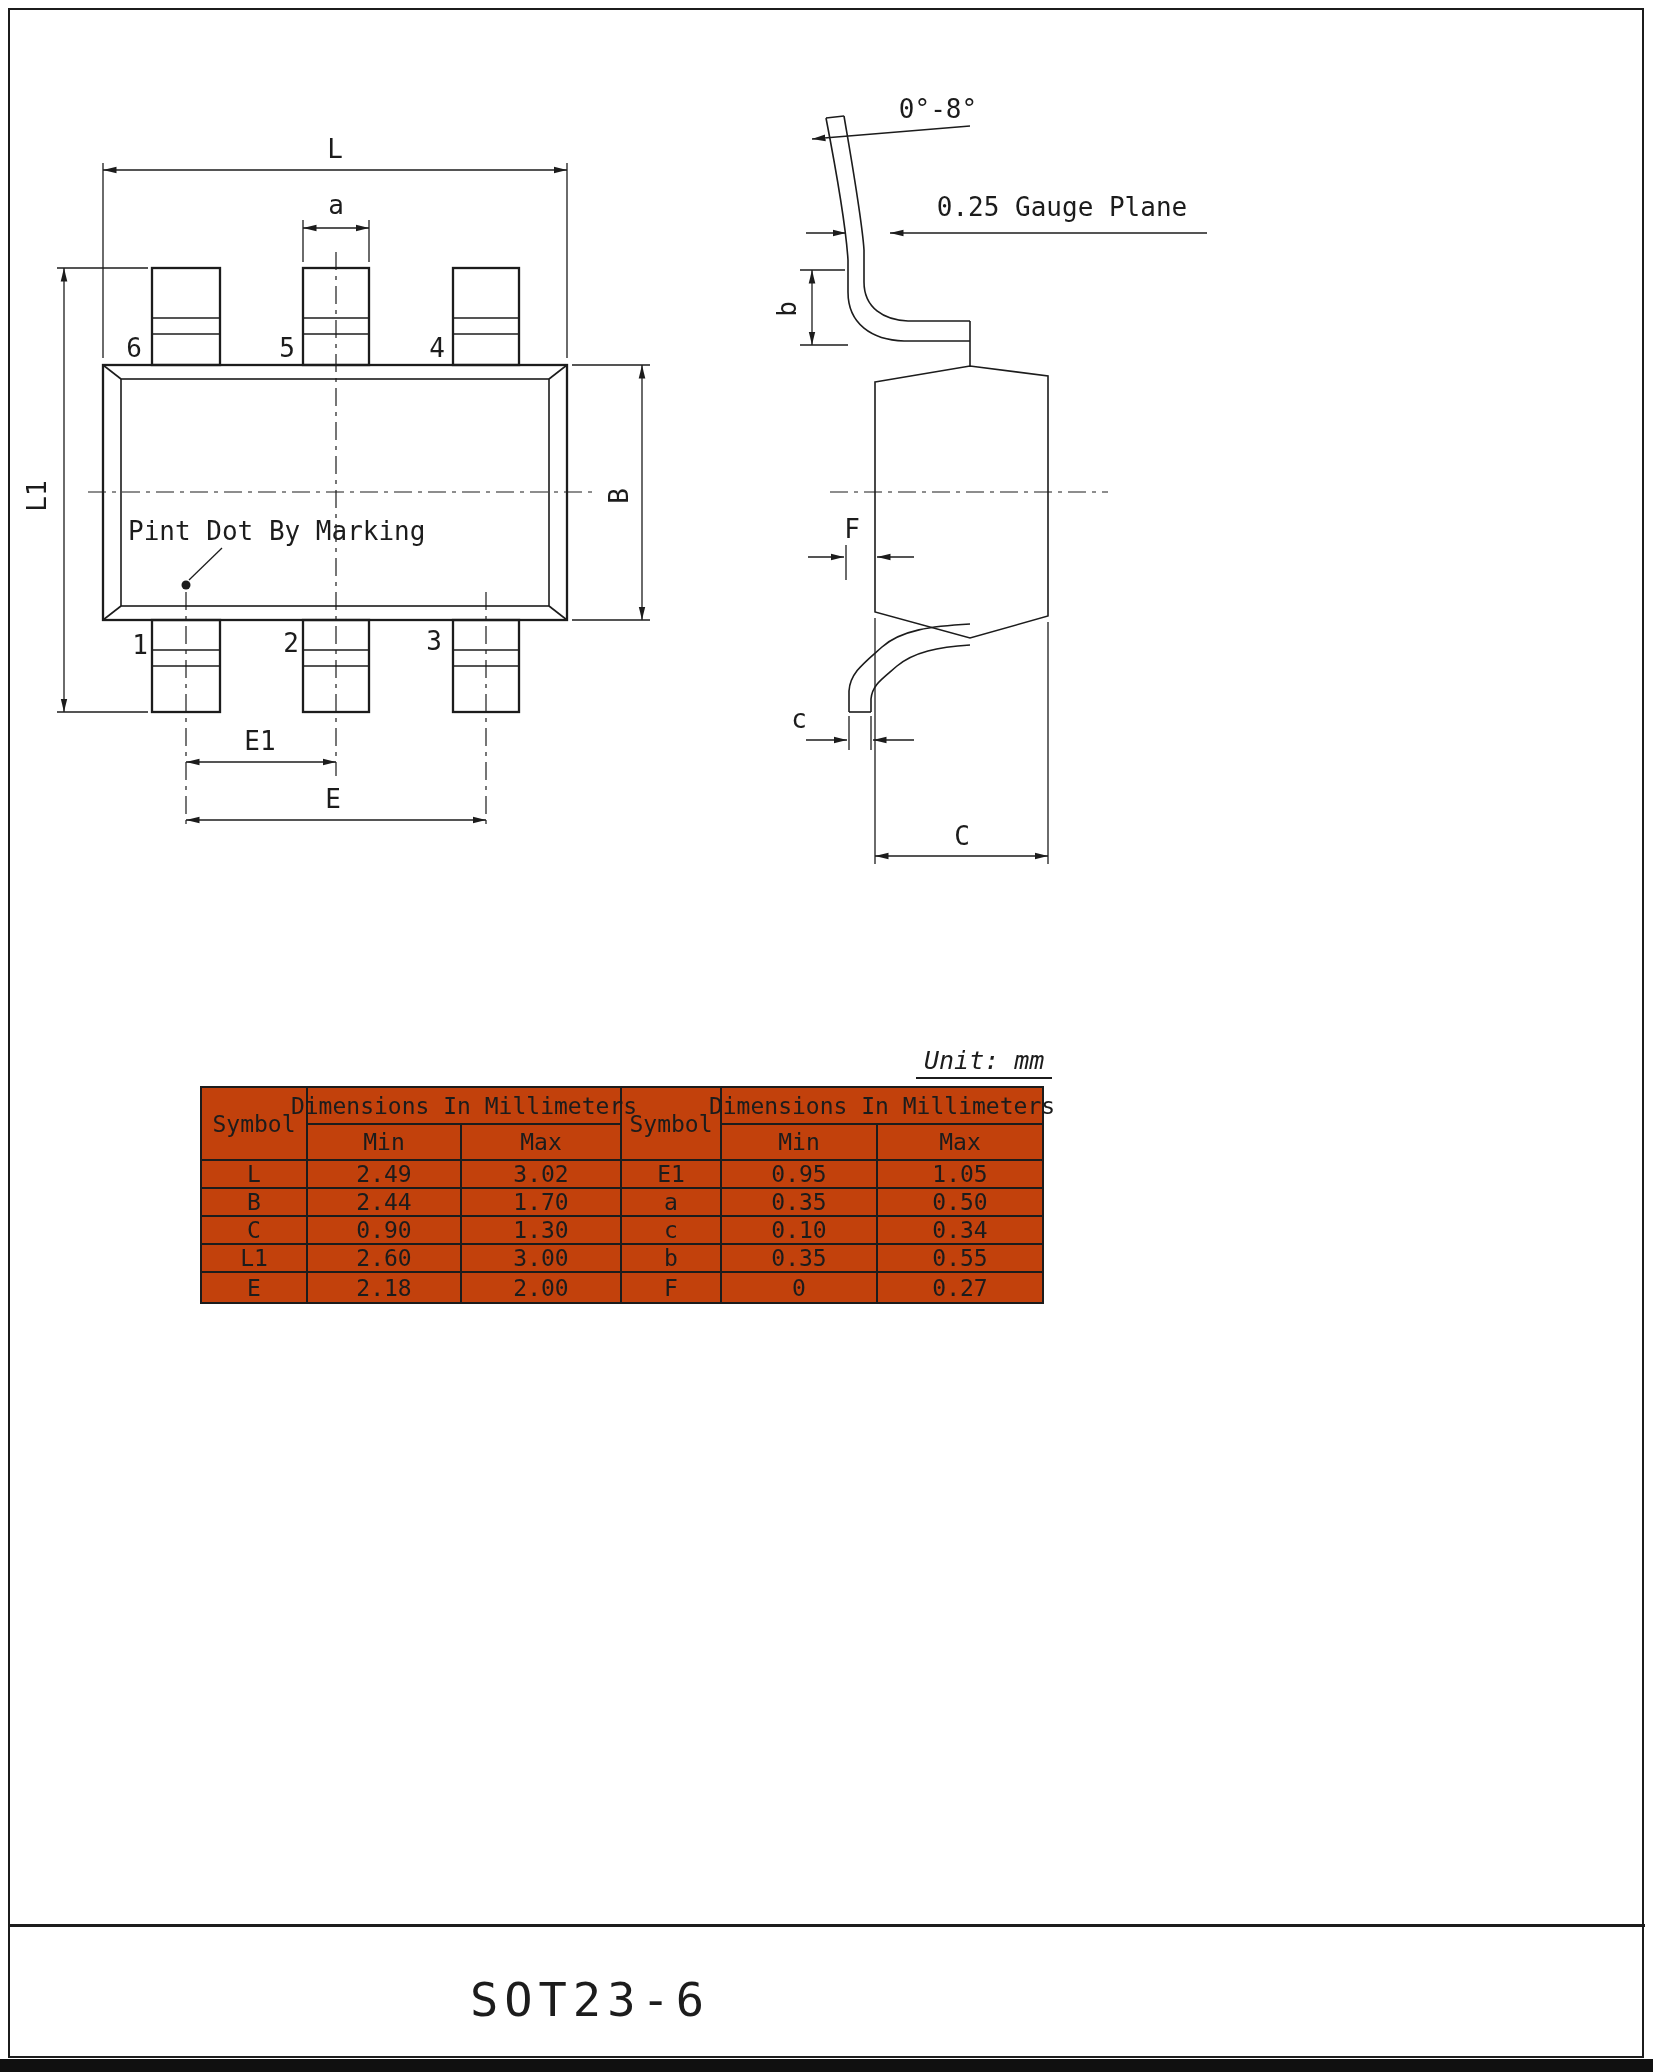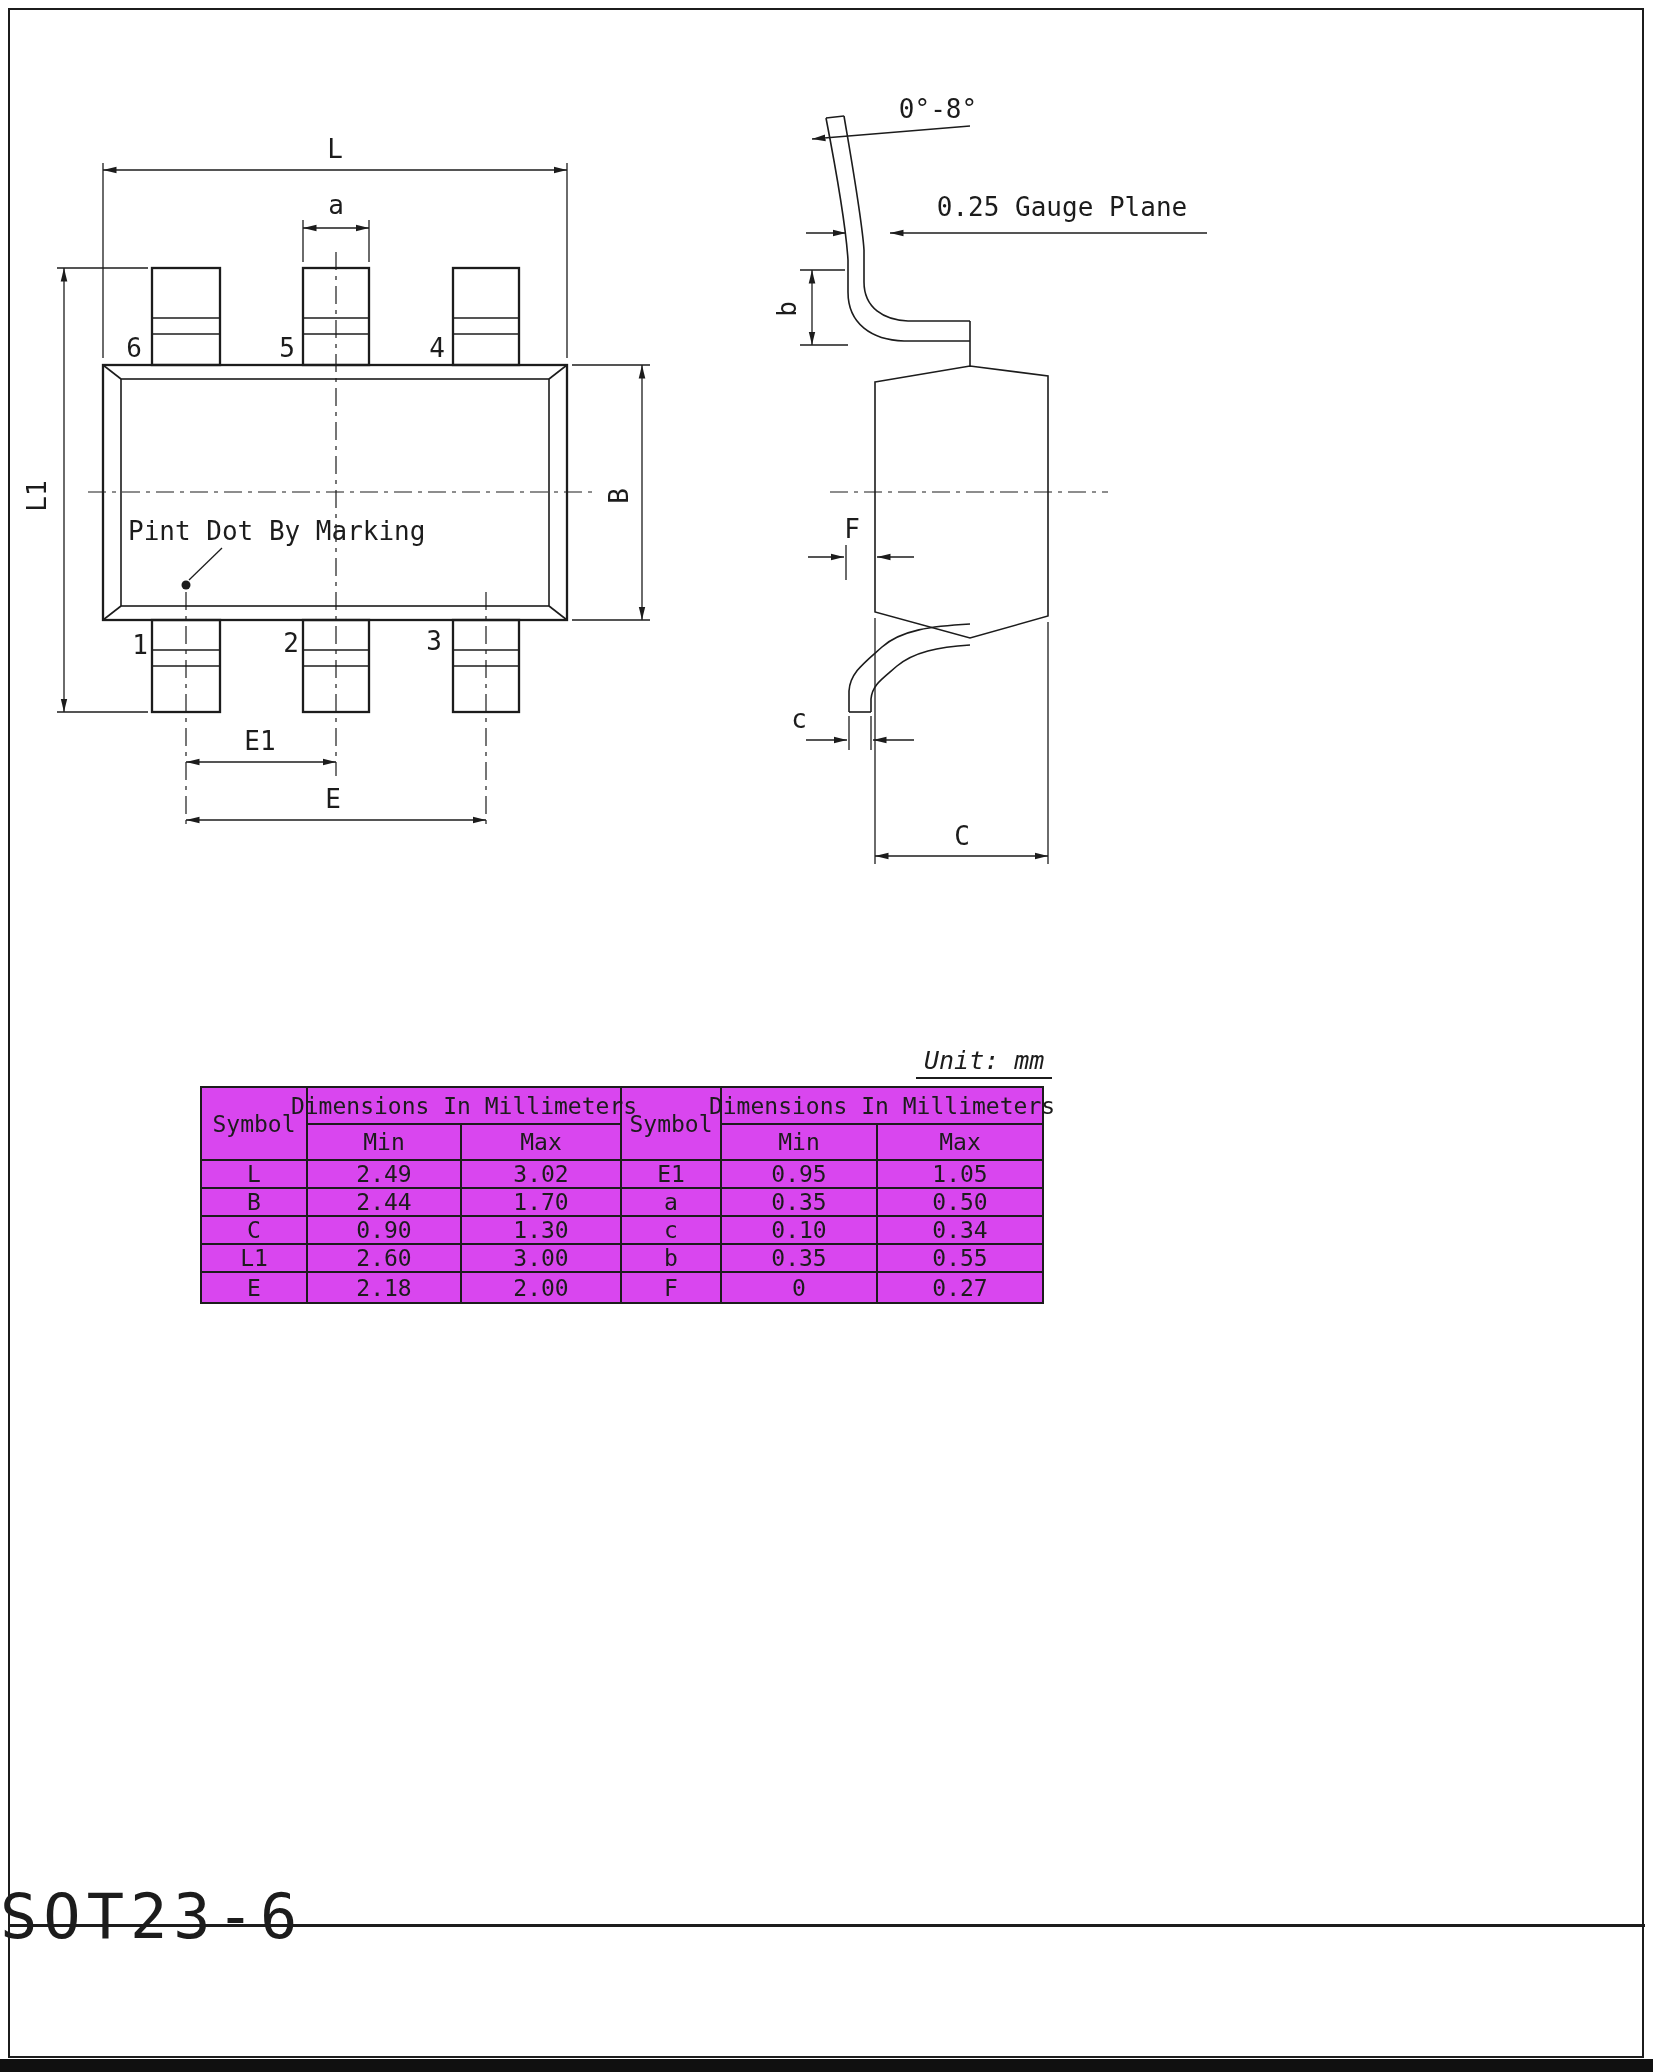--- a/index.html
+++ b/index.html
@@ -15,35 +15,35 @@
   svg text{font-family:"DejaVu Sans Mono",monospace;fill:#1c1c1c;font-size:26px;}
   .ln{stroke:#1c1c1c;stroke-width:1.6;fill:none;}
   .thick{stroke-width:2.3;}
   .thin{stroke-width:1.3;}
   .cl{stroke-dasharray:18 6 4 6;stroke-width:1.2;}
   
   .dim-table{
     position:absolute;left:200px;top:1086px;display:grid;
     grid-template-columns:106px 154px 160px 100px 156px 164px;
     grid-template-rows:37px 36px 28px 28px 28px 28px 29px;
-    border:2.5px solid #1c1c1c;font-size:23px;background:#d946ef;
+    border:2.5px solid #1c1c1c;font-size:23px;background:#c2410c;
   }
   .dim-table .cell{
     border-right:2px solid #1c1c1c;border-bottom:2px solid #1c1c1c;
     display:flex;align-items:center;justify-content:center;white-space:nowrap;
   }
   .dim-table .cell.lastcol{border-right:none;}
   .dim-table .cell.lastrow{border-bottom:none;}
   .unit-label{
     position:absolute;left:916px;top:1046px;font-size:25px;
     border-bottom:2px solid #1c1c1c;padding:0 8px 2px 8px;font-style:italic;
   }
   .title-block{
-    position:absolute;left:0px;top:1880px;width:1180px;text-align:left;
-    font-size:62px;letter-spacing:6px;
+    position:absolute;left:0px;top:1972px;width:1180px;text-align:center;
+    font-size:47px;letter-spacing:6px;
   }
 </style>
 </head>
 <body>
 
 <div class="frame"></div>
 <div class="divider"></div>
 <div class="bottom-strip"></div>
 
 <svg class="drawing" width="1653" height="1000" viewBox="0 0 1653 1000">

